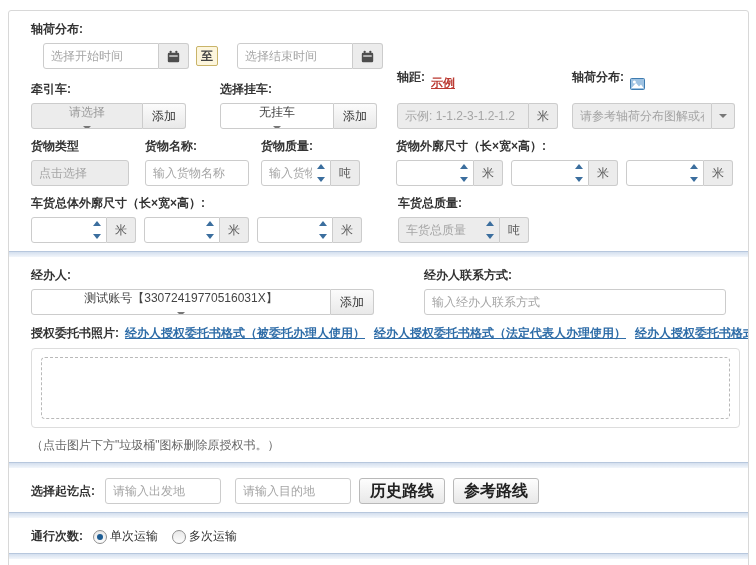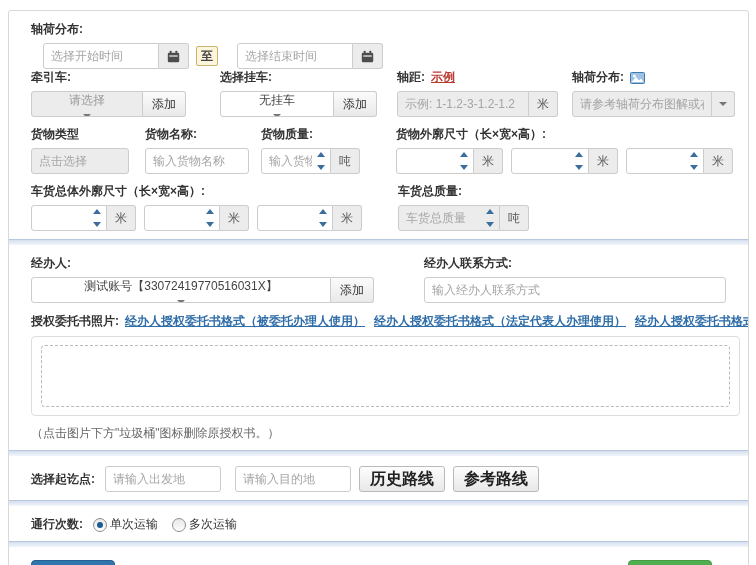--- a/index.html
+++ b/index.html
@@ -28,21 +28,21 @@
     font-weight: bold;
     font-size: 12px;
     color: #333;
     margin-bottom: 5px;
     white-space: nowrap;
   }
   .row { display: flex; align-items: flex-end; margin-bottom: 9px; }
   .row:last-child { margin-bottom: 0; }
   .field { display: flex; flex-direction: column; }
   .lblrow { display: flex; align-items: center; gap: 6px; margin-bottom: 5px; }
-  .lblrow .lbl { margin-bottom: 0; }
+  .lblrow .lbl { margin-bottom: 12px; }
 
   
   .ig { display: flex; align-items: stretch; height: 26px; }
   .seg { border: 1px solid #ccc; height: 26px; }
   .ig .seg:not(:first-child) { border-left: 0; }
   .ig .seg:first-child { border-radius: 3px 0 0 3px; }
   .ig .seg:last-child { border-radius: 0 3px 3px 0; }
   .ig .seg:only-child { border-radius: 3px; }
 
   input.inp {

